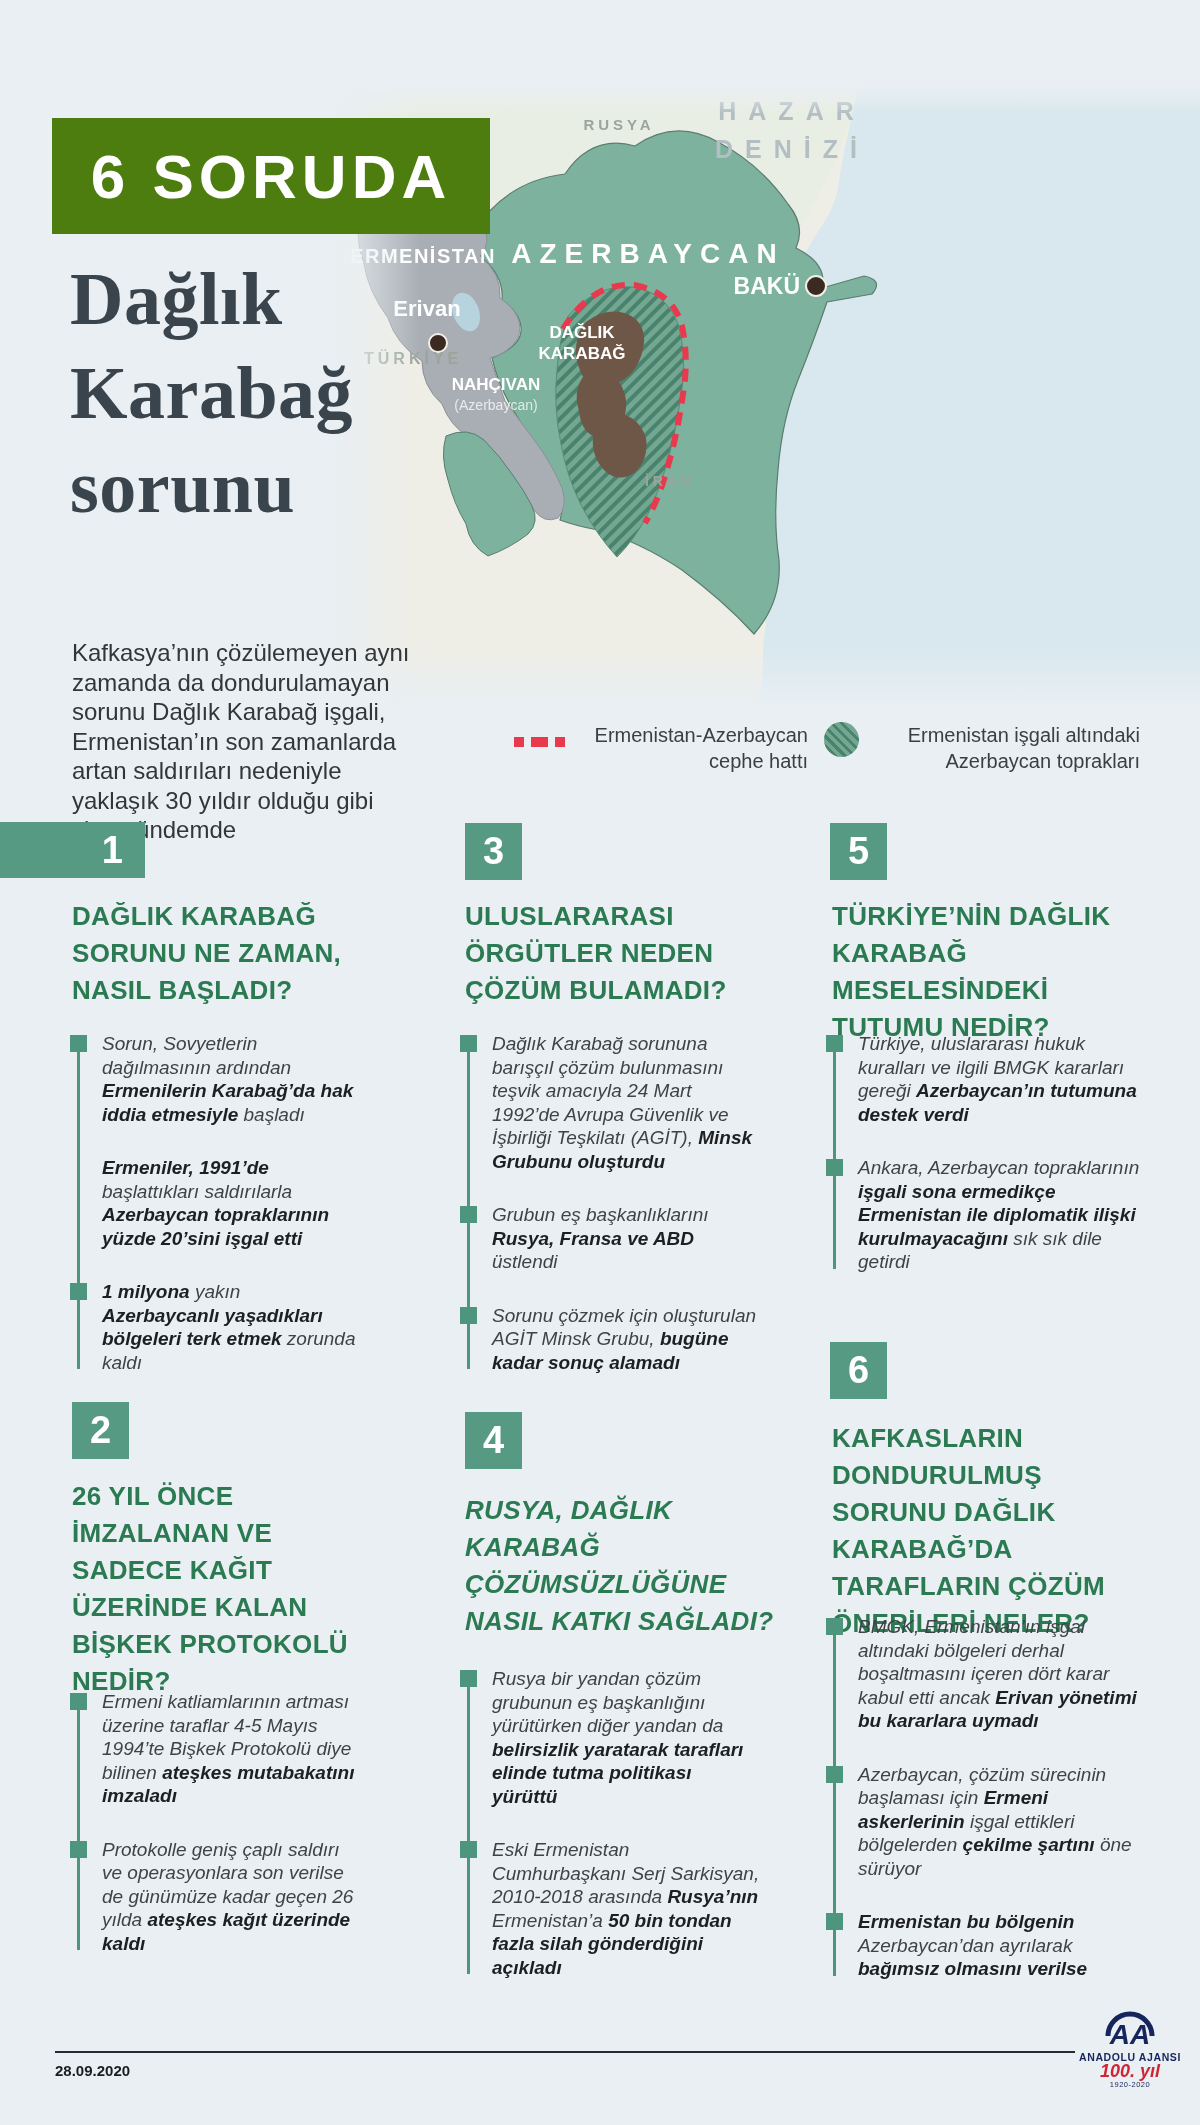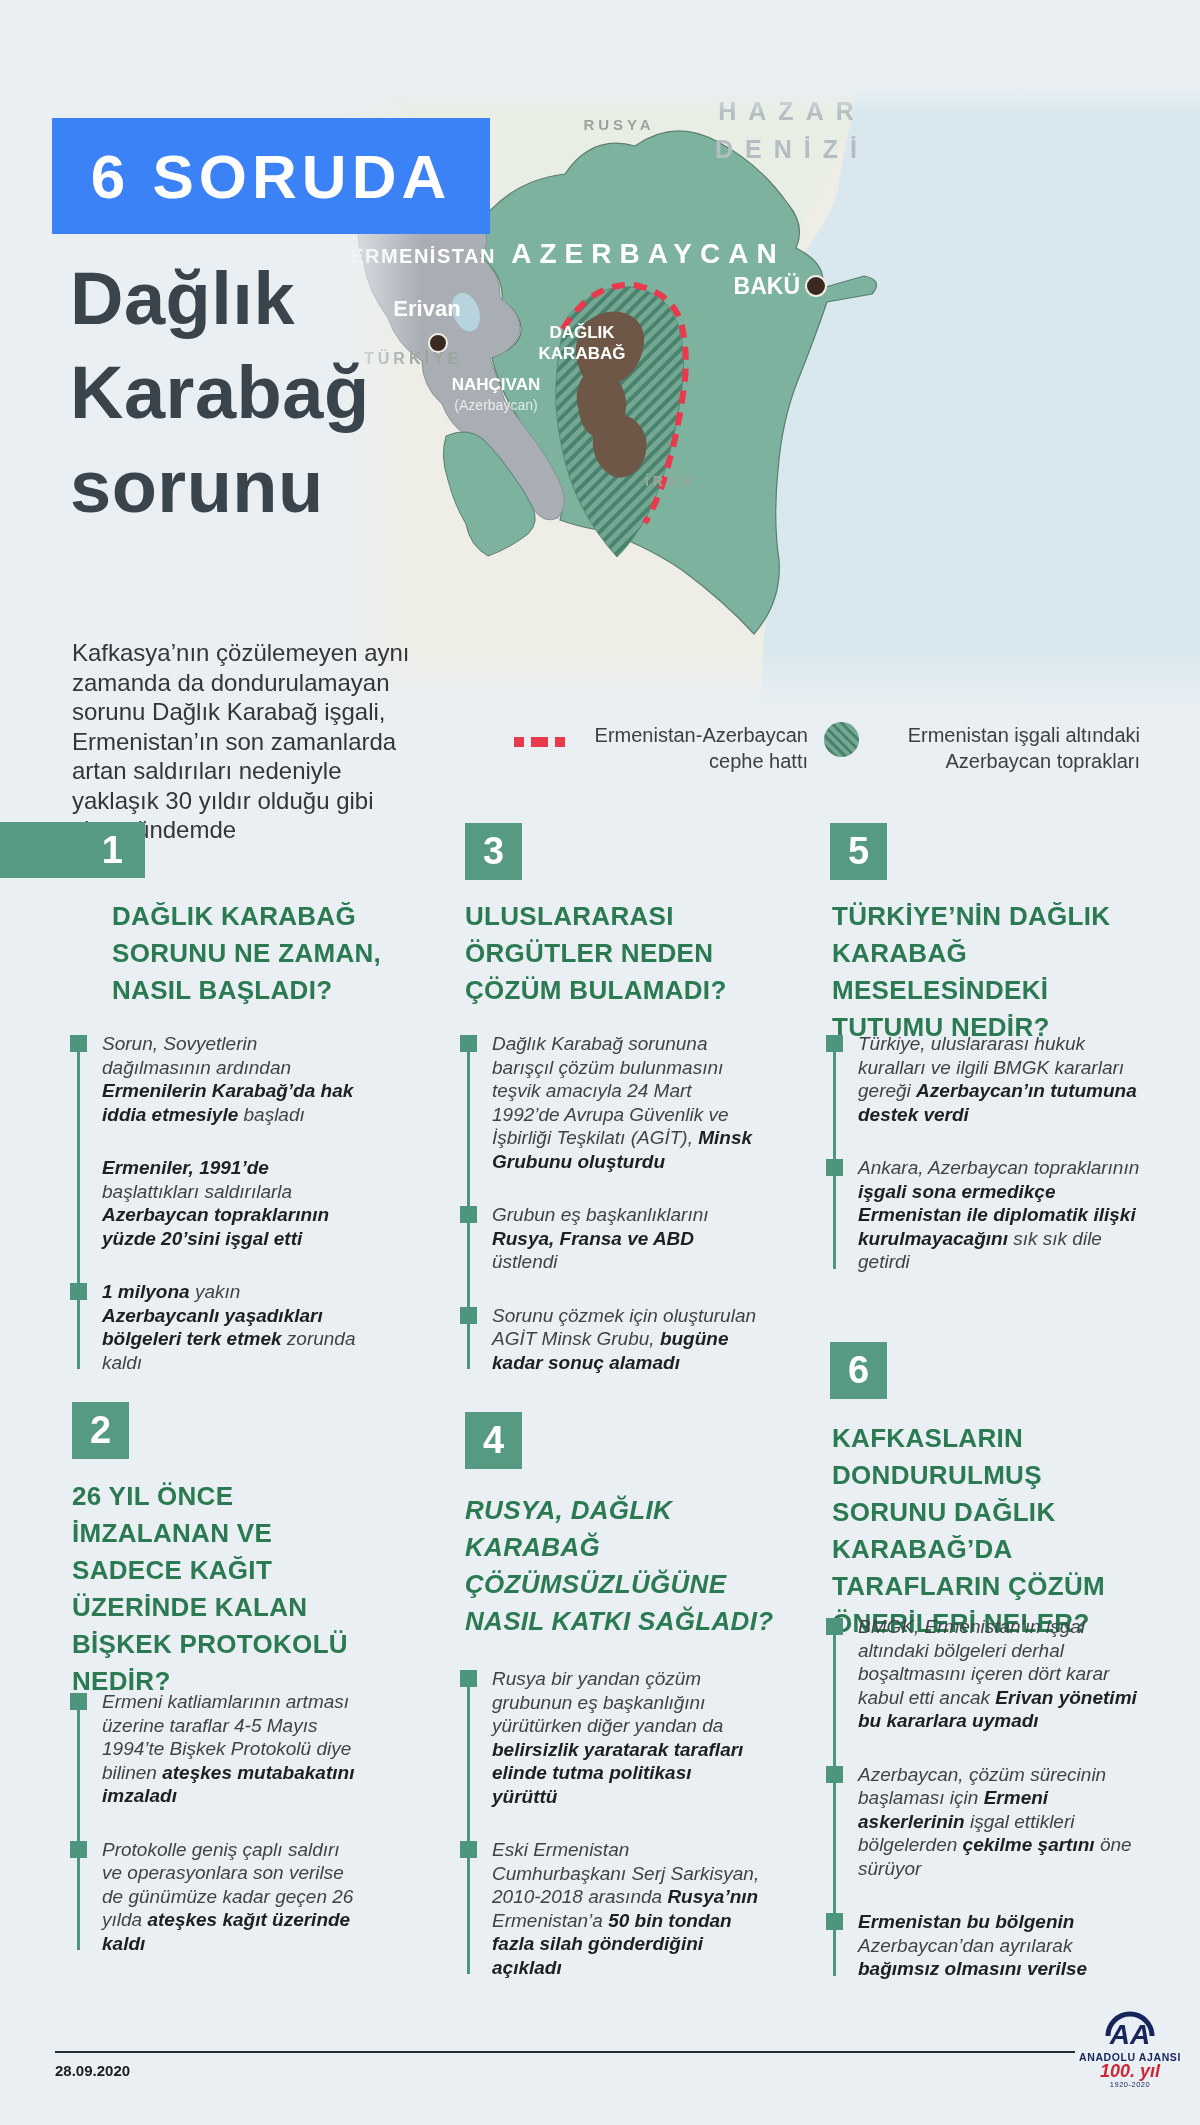--- a/index.html
+++ b/index.html
@@ -1,25 +1,25 @@
 <!DOCTYPE html>
 <html><head>
 <meta charset="utf-8">
 <style>
   html,body{margin:0;padding:0;}
   body{font-family:"Liberation Sans",sans-serif;background:#e9eff3;}
   #page{position:relative;width:1200px;height:2125px;background:#e9eff3;overflow:hidden;}
   svg{font-family:"Liberation Sans",sans-serif;}
 
-  .kicker{position:absolute;left:52px;top:118px;width:438px;height:116px;background:#3b82f6;
+  .kicker{position:absolute;left:52px;top:118px;width:438px;height:116px;background:#4d7c0f;
     color:#fff;font-size:62px;font-weight:800;letter-spacing:5px;display:flex;
     align-items:center;justify-content:center;}
   .maintitle{position:absolute;left:70px;top:252px;font-size:74px;line-height:94px;
     font-weight:800;color:#3a444d;letter-spacing:.5px;}
-  .maintitle span{display:block;}
+  .maintitle span{display:block;font-family:Liberation Serif, serif;}
   .intro{position:absolute;left:72px;top:603px;width:348px;font-size:24px;line-height:29.5px;
     color:#333639;margin-top:35px;}
 
   .map-wrap{position:absolute;left:330px;top:86px;width:870px;height:620px;}
 
   .legend-item-text{position:absolute;font-size:20px;line-height:26px;color:#3b3f42;text-align:right;}
   .dash-icon{position:absolute;left:514px;top:737px;display:flex;gap:7px;align-items:center;}
   .dash-icon i{display:block;height:10px;background:#e8394d;}
   .dash-icon i.s{width:10px;} .dash-icon i.m{width:17px;}
   .hatch-icon{position:absolute;left:824px;top:722px;width:35px;height:35px;border-radius:50%;
@@ -127,21 +127,21 @@
   <div class="dash-icon">
     <i class="s"></i>
       <i class="m"></i>
       <i class="s"></i>
   </div>
   <div class="legend-item-text" style="left:576px;top:722px;width:232px;">Ermenistan-Azerbaycan cephe hattı</div>
   <div class="hatch-icon"></div>
   <div class="legend-item-text" style="left:868px;top:722px;width:272px;">Ermenistan işgali altındaki Azerbaycan toprakları</div>
 
   <div class="numbar">1</div>
-  <div class="qhead" style="left:72px;top:898px;width:310px;margin-left:40px;">DAĞLIK KARABAĞ SORUNU NE ZAMAN, NASIL BAŞLADI?</div>
+  <div class="qhead" style="left:72px;top:898px;width:310px;">DAĞLIK KARABAĞ SORUNU NE ZAMAN, NASIL BAŞLADI?</div>
   <div class="bullets" style="left:70px;top:1032px;width:292px;">
       <div class="bgroup">
         <span class="sq"></span>
         <p><span>Sorun, Sovyetlerin dağılmasının ardından </span><span class="b">Ermenilerin Karabağ’da hak iddia etmesiyle</span><span> başladı</span></p>
       </div>
       <div class="bgroup">
         <p><span class="b">Ermeniler, 1991’de</span><span> başlattıkları saldırılarla </span><span class="b">Azerbaycan topraklarının yüzde 20’sini işgal etti</span></p>
       </div>
       <div class="bgroup">
         <span class="sq"></span>

